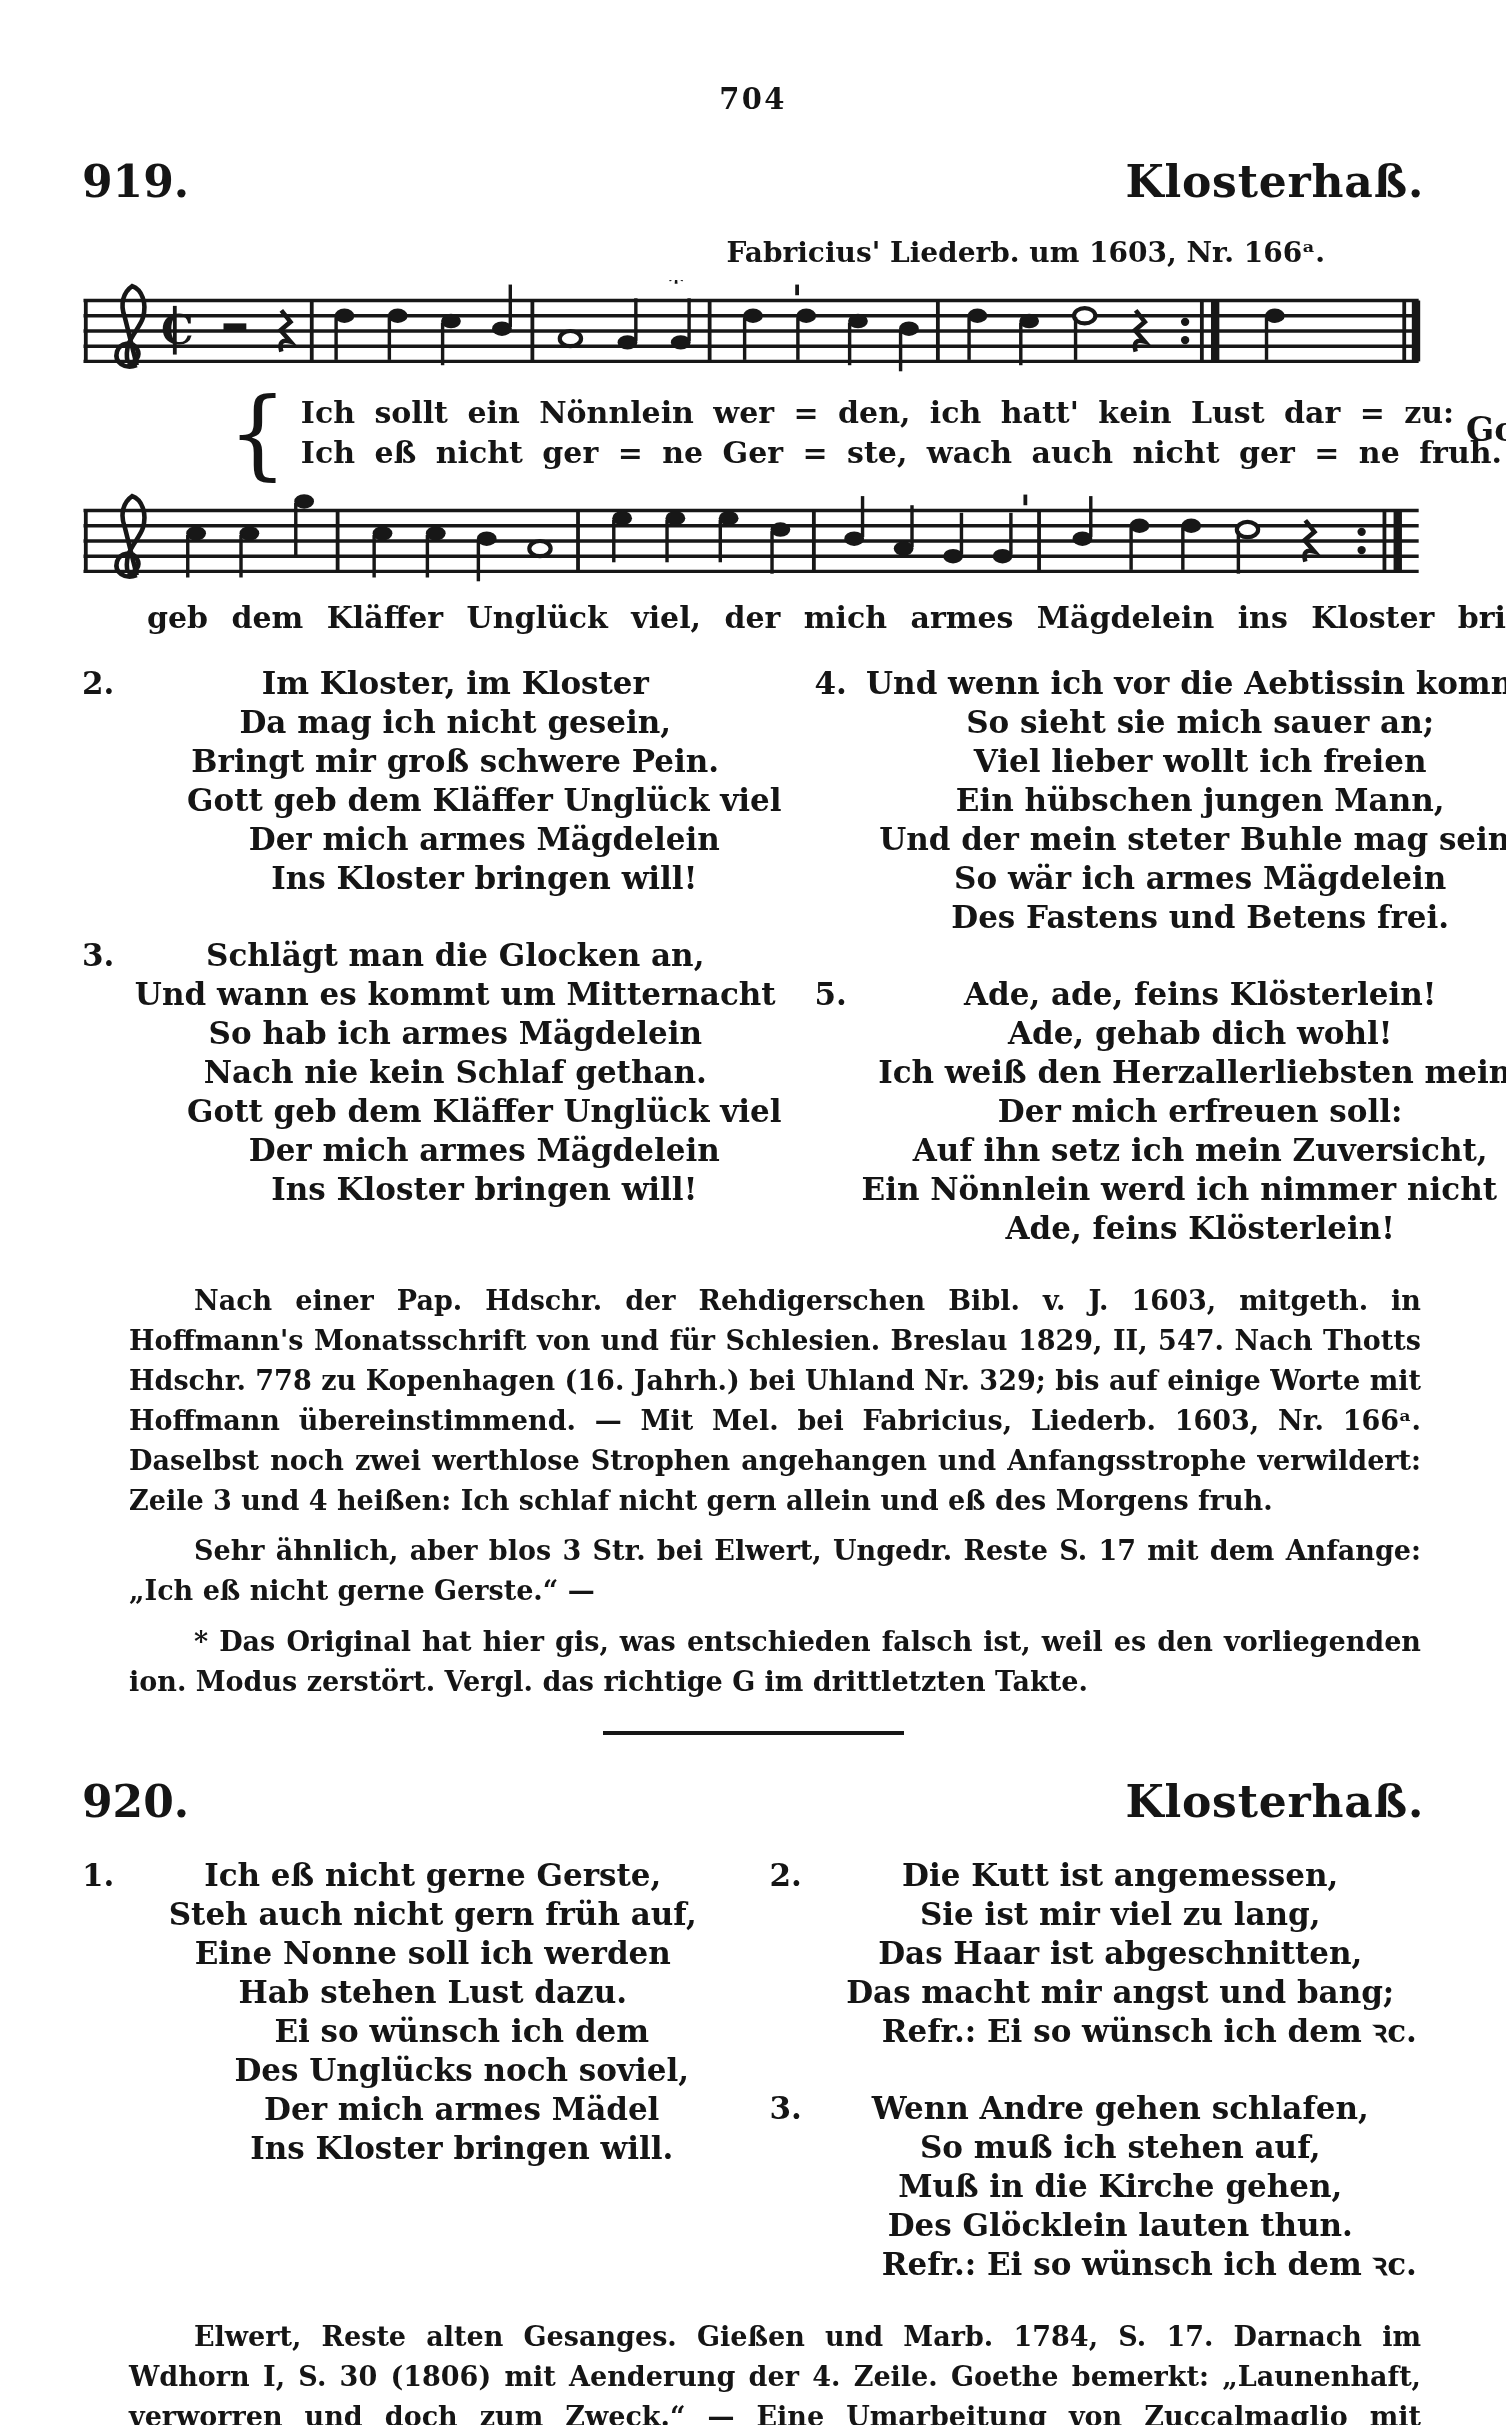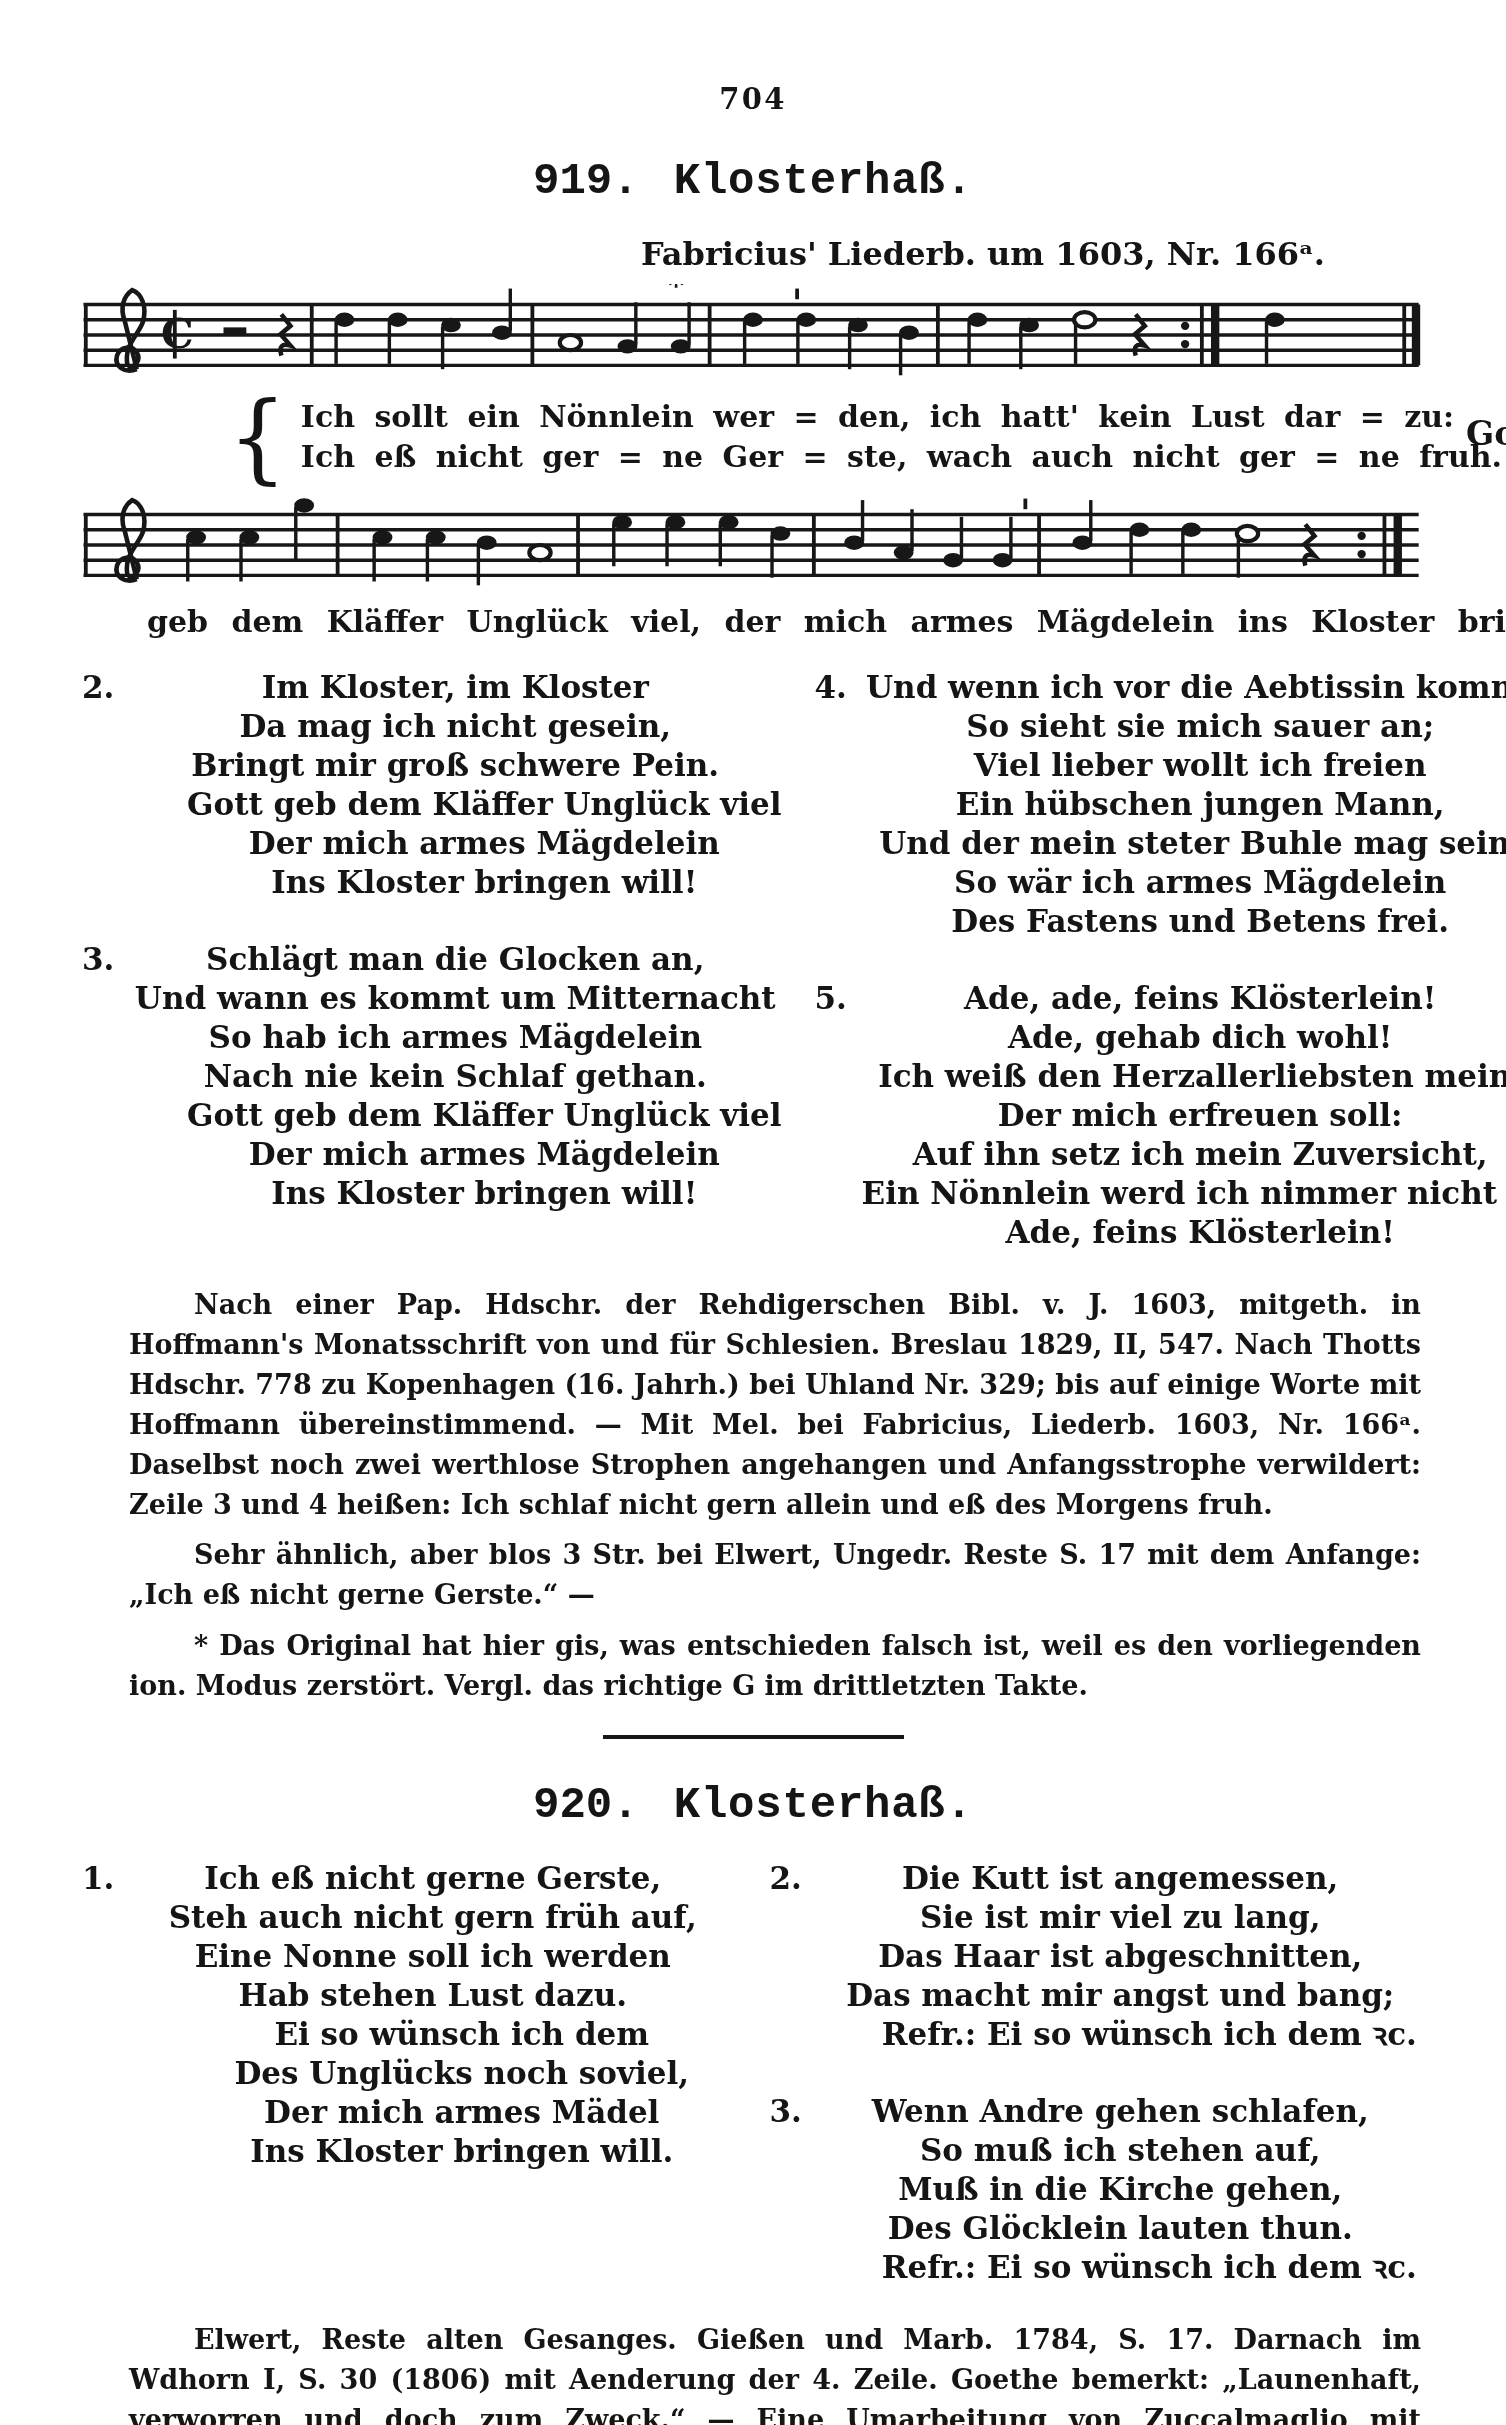--- a/index.html
+++ b/index.html
@@ -5,24 +5,24 @@
   html,body{margin:0;padding:0;}
   body{
     width:1506px;height:2426px;overflow:hidden;
     background:#ffffff;color:#151515;
     font-family:"DejaVu Serif", serif;font-weight:700;
   }
   .content{width:1342px;margin:0 auto;padding-top:82px;position:relative;}
 
   .pageno{font-size:29px;text-align:center;letter-spacing:2.3px;}
 
-  .song-head{display:flex;justify-content:center;gap:35px;font-size:44px;font-family:Liberation Mono, monospace;}
+  .song-head{display:flex;justify-content:space-between;gap:35px;font-size:44px;}
   .song-head .t{letter-spacing:0.8px;}
   #head919{margin-top:40px;}
-  .source{margin-top:20px;text-align:right;padding-right:99px;font-size:32px;}
+  .source{margin-top:20px;text-align:right;padding-right:99px;font-size:28px;}
 
   .music{margin-top:10.6px;}
   .music svg{display:block;}
   svg .sl{stroke:#171717;stroke-width:4.5;}
   svg .bl{stroke:#171717;stroke-width:5;}
   svg .stem{stroke:#171717;stroke-width:4.5;}
   svg .oh{fill:#ffffff;stroke:#171717;stroke-width:5.5;}
   svg .nh{fill:#171717;}
   svg .rst{stroke:#171717;stroke-width:6;fill:none;}
   svg text{font-family:"DejaVu Serif", serif;font-weight:700;fill:#171717;}

